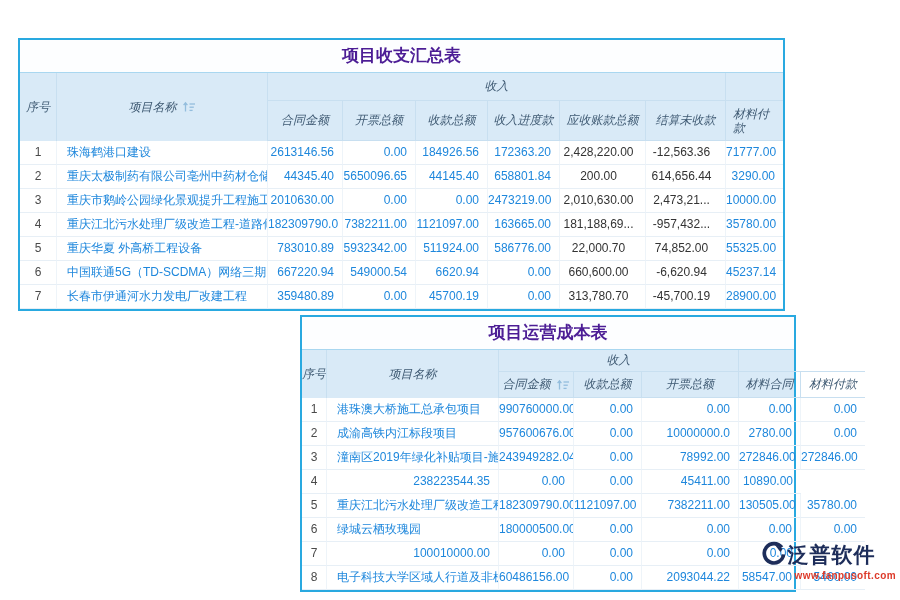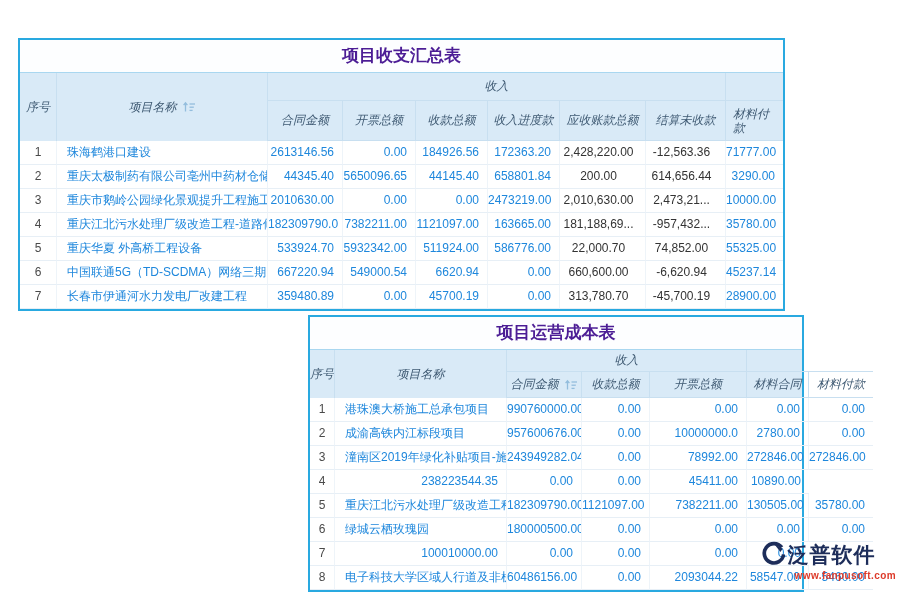--- a/index.html
+++ b/index.html
@@ -6,21 +6,21 @@
   body{
     width:900px;height:600px;position:relative;background:#ffffff;
     font-family:"Liberation Sans","DejaVu Sans",sans-serif;
     overflow:hidden;
   }
   .tbl{
     position:absolute;border:2px solid #29a9e0;background:#ffffff;
     box-sizing:border-box;
   }
   .t1{left:18px;top:38px;width:767px;height:273px;}
-  .t2{left:300px;top:315px;width:496px;height:277px;margin-left:8px;}
+  .t2{left:300px;top:315px;width:496px;height:277px;}
   .titlebar{
     height:33px;box-sizing:border-box;border-bottom:1px solid #a9d7f0;
     background:#fdfeff;text-align:center;line-height:32px;
     font-size:17px;font-weight:bold;color:#4c1d95;
   }
   .hdr{display:grid;background:#d9eaf7;color:#3f5a73;font-size:12px;}
   .g1h{grid-template-columns:37px 211px 75px 73px 72px 72px 86px 80px 57px;grid-template-rows:28px 40px;}
   .g2h{grid-template-columns:25px 172px 75px 68px 97px 62px 64px;grid-template-rows:22px 26px;}
   .hc{
     display:flex;align-items:center;justify-content:center;text-align:left;
@@ -119,21 +119,21 @@
     <div class="cell num blue">7382211.00</div>
     <div class="cell num blue">1121097.00</div>
     <div class="cell num blue">163665.00</div>
     <div class="cell num dark">181,188,69...</div>
     <div class="cell num dark">-957,432...</div>
     <div class="cell num blue">35780.00</div>
   </div>
   <div class="g1 row">
     <div class="cell sn">5</div>
     <div class="cell name">重庆华夏 外高桥工程设备</div>
-    <div class="cell num blue">533924.70</div>
+    <div class="cell num blue">783010.89</div>
     <div class="cell num blue">5932342.00</div>
     <div class="cell num blue">511924.00</div>
     <div class="cell num blue">586776.00</div>
     <div class="cell num dark">22,000.70</div>
     <div class="cell num dark">74,852.00</div>
     <div class="cell num blue">55325.00</div>
   </div>
   <div class="g1 row">
     <div class="cell sn">6</div>
     <div class="cell name">中国联通5G（TD-SCDMA）网络三期四川工程</div>

